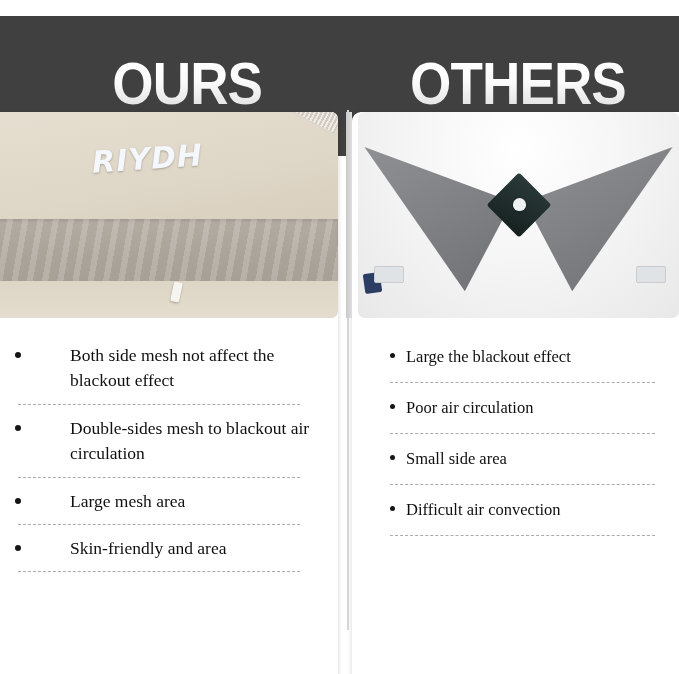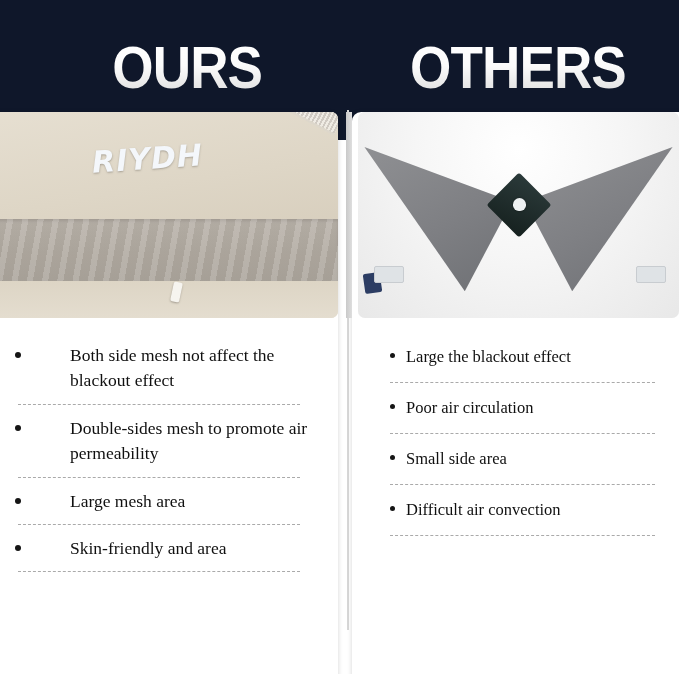--- a/index.html
+++ b/index.html
@@ -1,22 +1,22 @@
 <!DOCTYPE html>
 <html><head>
 <meta charset="utf-8">
 <style>
   * { margin:0; padding:0; box-sizing:border-box; }
   html,body { width:679px; height:674px; background:#ffffff; }
   body { font-family:"Liberation Serif", serif; overflow:hidden; position:relative; }
 
   
   .header {
-    position:absolute; left:0; top:0; width:679px; height:140px;
-    background:#0f172a; overflow:hidden;
+    position:absolute; left:0; top:16px; width:679px; height:140px;
+    background:#404040; overflow:hidden;
   }
   .header-title {
     position:absolute; top:50%; transform:translateY(-52%);
     font-family:"Liberation Sans", sans-serif;
     font-weight:bold; font-size:59px; line-height:1;
     letter-spacing:-1px;
     color:#f2f2f2;
     background:linear-gradient(180deg,#ffffff 0%,#fbfbfb 45%,#dcdcdc 100%);
     -webkit-background-clip:text; background-clip:text;
     -webkit-text-fill-color:transparent;
@@ -183,21 +183,21 @@
     <div class="list list-left">
 
       <div class="item item-left">
         <span class="bullet bullet-left"></span>
         <span class="item-text">Both side mesh not affect the blackout effect</span>
       </div>
       <div class="dash dash-left"></div>
 
       <div class="item item-left">
         <span class="bullet bullet-left"></span>
-        <span class="item-text">Double-sides mesh to promote air permeability</span>
+        <span class="item-text">Double-sides mesh to blackout air circulation</span>
       </div>
       <div class="dash dash-left"></div>
 
       <div class="item item-left">
         <span class="bullet bullet-left"></span>
         <span class="item-text">Large mesh area</span>
       </div>
       <div class="dash dash-left"></div>
 
       <div class="item item-left">

